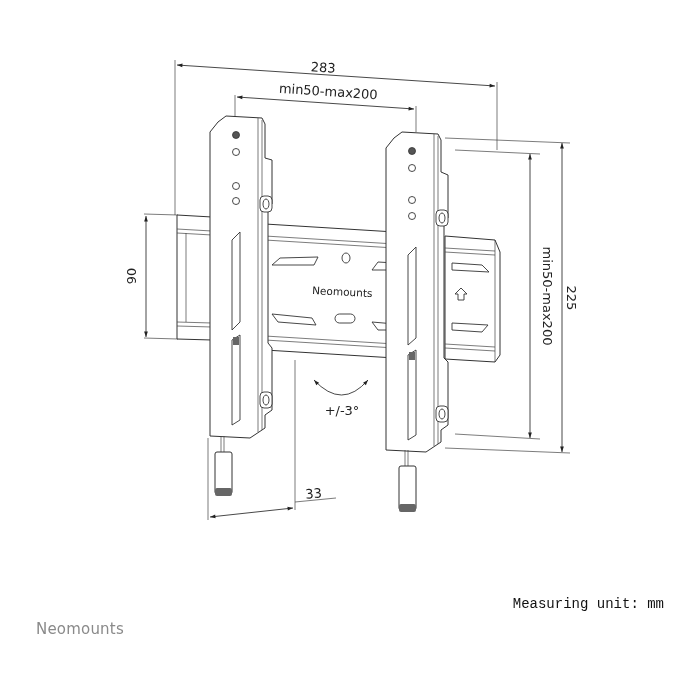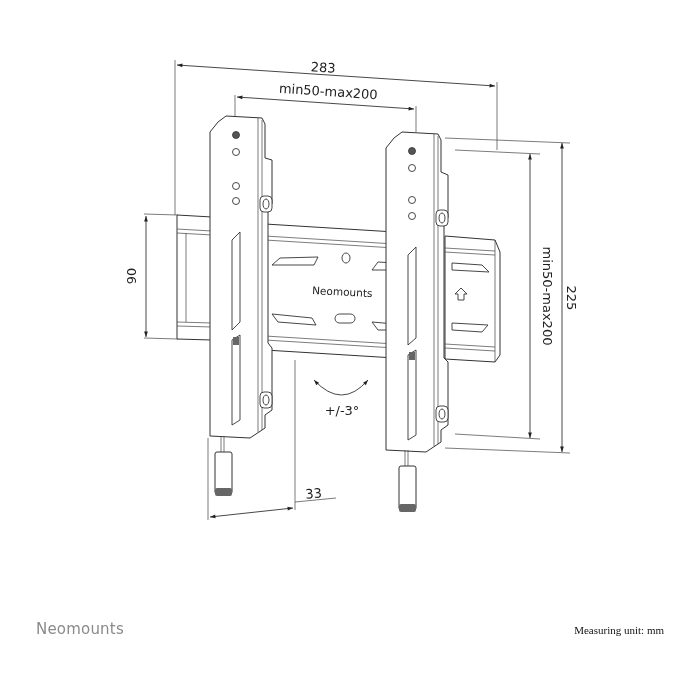--- a/index.html
+++ b/index.html
@@ -1,21 +1,21 @@
 <!DOCTYPE html>
 <html><head>
 <meta charset="utf-8">
 <style>
   html, body { margin:0; padding:0; background:#ffffff; }
   body { width:700px; height:700px; position:relative; overflow:hidden; font-family:"DejaVu Sans", sans-serif; }
   #drawing { position:absolute; left:0; top:0; width:700px; height:700px; }
   .dim-text { font-family:"DejaVu Sans", sans-serif; font-size:13px; fill:#222; }
   .brand-text { font-family:"DejaVu Sans", sans-serif; font-size:10.5px; fill:#222; }
   .footer-brand { position:absolute; left:36px; top:620px; font-size:15px; color:#8a8a8a; font-family:"DejaVu Sans", sans-serif; letter-spacing:0.2px; }
-  .footer-unit { position:absolute; right:36px; top:624px; font-size:11px; color:#111; font-family:Liberation Serif, serif; }
+  .footer-unit { position:absolute; right:36px; top:596px; font-size:14px; color:#111; font-family:Liberation Mono, monospace; }
   .ln { stroke:#333; stroke-width:0.9; fill:none; }
   .thin { stroke:#444; stroke-width:0.7; fill:none; }
   .part { stroke:#333; stroke-width:1; fill:#fff; }
   .slot { stroke:#333; stroke-width:0.9; fill:#fff; }
   .dark { fill:#555; stroke:#333; stroke-width:0.8; }
 </style>
 </head>
 <body>
 
 <svg id="drawing" viewBox="0 0 700 700" xmlns="http://www.w3.org/2000/svg">

